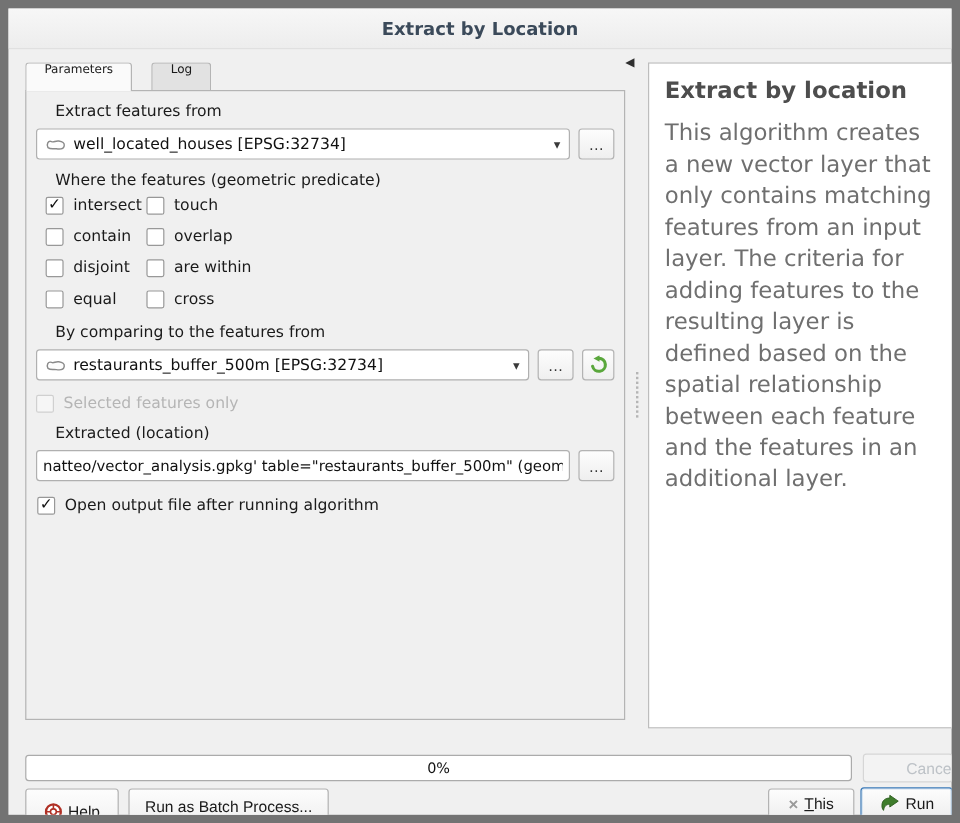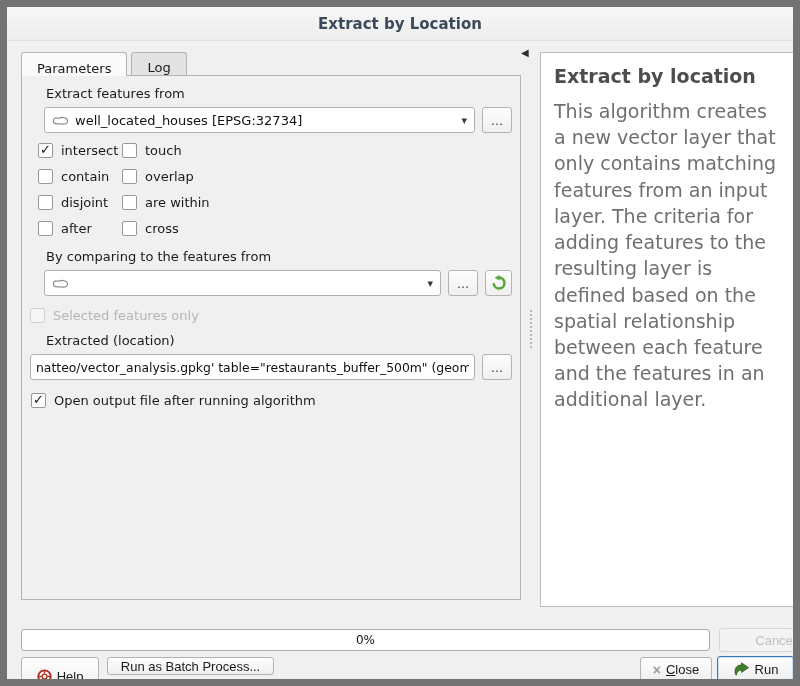--- a/index.html
+++ b/index.html
@@ -16,38 +16,38 @@
     position:absolute; left:0; top:0; width:100%; height:34px;
     background:linear-gradient(#f7f7f7,#ededed);
     border-bottom:1px solid #e0e0e0;
     display:flex; align-items:center; justify-content:center;
   }
   .titlebar .title { font-size:15px; font-weight:bold; color:#3b4a5a; }
 
   
   .tabs { position:absolute; left:14px; top:45px; height:23px; display:flex; align-items:flex-end; z-index:3; }
   .tab {
-    height:23px; padding:0 15px; font-size:13px; color:#1a1a1a;
+    height:23px; padding:0 15px; font-size:10px; color:#1a1a1a;
     border:1px solid #b4b4b4; border-bottom:none;
     border-radius:3px 3px 0 0; background:#e2e2e2;
-    display:flex; align-items:flex-end; margin-right:4px; cursor:default;
+    display:flex; align-items:flex-start; margin-right:16px; cursor:default;
   }
   .tab.active { background:#fafafa; height:24px; position:relative; top:1px; z-index:4; }
 
   
   .left-frame {
     position:absolute; left:14px; top:68px; width:500px; height:525px;
     border:1px solid #b4b4b4; background:#f0f0f0; padding:8px; z-index:2;
   }
   .field-label { font-size:13px; color:#1a1a1a; margin:2px 0 6px 16px; }
 
   .combo-row { display:flex; align-items:center; gap:7px; margin-bottom:10px; }
   .combo {
     flex:1; height:26px; background:#fff; border:1px solid #b0b0b0; border-radius:3px;
-    display:flex; align-items:center; padding:0 7px; gap:5px; overflow:hidden;margin-left:14px;
+    display:flex; align-items:center; padding:0 7px; gap:5px; overflow:hidden;
   }
   .combo .combo-text { font-size:13px; color:#111; white-space:nowrap; }
   .combo .arrow { margin-left:auto; font-size:11px; color:#3a3a3a; }
 
   .btn {
     background:linear-gradient(#fdfdfd,#efefef); border:1px solid #b3b3b3; border-radius:3px;
     font-size:13px; color:#1a1a1a; display:flex; align-items:center; justify-content:center;
     gap:5px; cursor:default;
   }
   .browse-btn { width:30px; height:26px; font-size:13px; color:#333; }
@@ -95,21 +95,21 @@
     position:absolute; left:14px; top:622px; width:689px; height:22px;
     background:#fff; border:1px solid #ababab; border-radius:3px;
     display:flex; align-items:center; justify-content:center; font-size:12px; color:#111;
   }
   .cancel-btn {
     position:absolute; left:712px; top:621px; width:75px; height:24px;
     background:#f3f3f3; border:1px solid #d6d6d6; border-radius:3px;
     font-size:13px; color:#bdc2c7; display:flex; align-items:center; justify-content:center;padding-left:38px;
   }
   .help-btn  { position:absolute; left:14px;  top:650px; width:78px;  height:38px; }
-  .batch-btn { position:absolute; left:100px; top:650px; width:167px; height:18px; }
+  .batch-btn { position:absolute; left:100px; top:650px; width:167px; height:30px; }
   .close-btn { position:absolute; left:633px; top:650px; width:72px;  height:25px; }
   .run-btn   { position:absolute; left:710px; top:649px; width:77px;  height:26px;
                border:1px solid #3a79b8; box-shadow:0 0 0 1px #cfe0ef inset; }
   .close-x { color:#9a9a9a; font-weight:bold; font-size:14px; line-height:1; }
   .mnemonic { display:block; }
   .mnemonic::first-letter { text-decoration:underline; }
 </style>
 </head>
 <body>
 
@@ -135,20 +135,21 @@
       <div class="combo">
         <svg width="18" height="12" viewBox="0 0 18 12">
             <path d="M2 9 C0.5 6 2 3 5 4 C7 5 8 3 11 3.5 C14 4 16 5 15.5 7.5 C15 10 12 10.5 9 10 C6.5 9.6 4 10.5 2 9 Z" fill="#fdfdfd" stroke="#8a8a8a" stroke-width="1.2"></path>
           </svg>
         <span class="combo-text">well_located_houses [EPSG:32734]</span>
         <span class="arrow">▾</span>
       </div>
       <button class="btn browse-btn">…</button>
     </div>
 
+    <div class="field-label">Where the features (geometric predicate)</div>
     <div class="pred-grid">
       <label class="cb">
         <span class="box">
             <span class="tick">✓</span>
           </span>
         <span>intersect</span>
       </label>
       <label class="cb">
         <span class="box"></span>
         <span>touch</span>
@@ -164,34 +165,35 @@
       <label class="cb">
         <span class="box"></span>
         <span>disjoint</span>
       </label>
       <label class="cb">
         <span class="box"></span>
         <span>are within</span>
       </label>
       <label class="cb">
         <span class="box"></span>
-        <span>after</span>
+        <span>equal</span>
       </label>
       <label class="cb">
         <span class="box"></span>
         <span>cross</span>
       </label>
     </div>
 
     <div class="field-label">By comparing to the features from</div>
     <div class="combo-row">
       <div class="combo">
         <svg width="18" height="12" viewBox="0 0 18 12">
             <path d="M2 9 C0.5 6 2 3 5 4 C7 5 8 3 11 3.5 C14 4 16 5 15.5 7.5 C15 10 12 10.5 9 10 C6.5 9.6 4 10.5 2 9 Z" fill="#fdfdfd" stroke="#8a8a8a" stroke-width="1.2"></path>
           </svg>
+        <span class="combo-text">restaurants_buffer_500m [EPSG:32734]</span>
         <span class="arrow">▾</span>
       </div>
       <button class="btn browse-btn">…</button>
       <button class="btn icon-btn">
         <svg width="16" height="16" viewBox="0 0 16 16">
           <path d="M8 2.6 A5.4 5.4 0 1 1 2.8 9.2" fill="none" stroke="#5aa73c" stroke-width="2.6" stroke-linecap="round"></path>
           <polygon points="8.6,0 3.6,2.7 8.6,5.4" fill="#5aa73c"></polygon>
         </svg>
       </button>
     </div>
@@ -239,21 +241,21 @@
     </svg>
     <span>Help</span>
   </button>
 
   <button class="btn batch-btn">
     <span>Run as Batch Process...</span>
   </button>
 
   <button class="btn close-btn">
     <span class="close-x">×</span>
-    <span class="mnemonic">Close</span>
+    <span class="mnemonic">This</span>
   </button>
 
   <button class="btn run-btn">
     <svg width="17" height="15" viewBox="0 0 18 16">
       <path d="M2 10 C2 5 5.5 3.2 9 3.2 L9 0.8 L16.5 6 L9 11.2 L9 8.8 C6 8.8 4.2 10.2 3.4 14.2 C2.3 12.8 2 11.5 2 10 Z" fill="#3f7d2c" stroke="#2d5c1f" stroke-width="0.8"></path>
     </svg>
     <span>Run</span>
   </button>
 
 </div>

